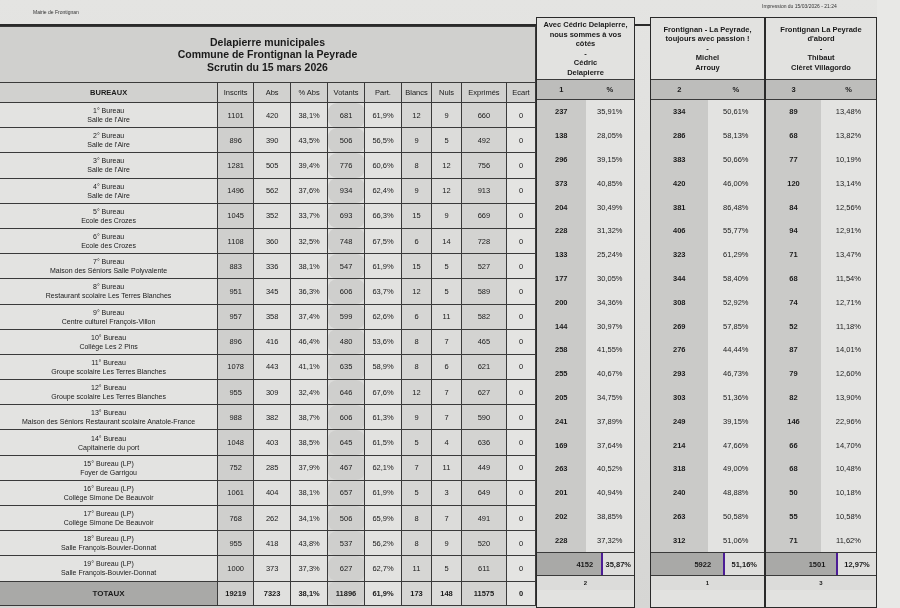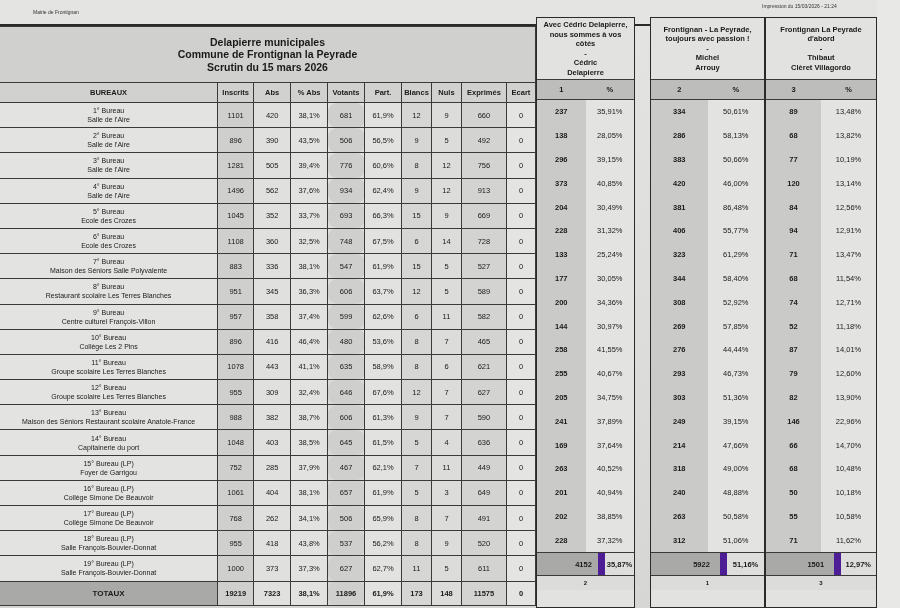--- a/index.html
+++ b/index.html
@@ -20,21 +20,21 @@
 
   table { border-collapse: collapse; position: absolute; }
   td, th { border: 1px solid #3a3a3a; text-align: center; vertical-align: middle; }
 
   
   #left { left: 0; top: 26px; width: 536px; }
   #left .title-cell {
     height: 56px; background: #d0d0ce; font-weight: bold; font-size: 10.5px; line-height: 12.5px;
     border-left: none;
   }
-  #left .hdr th { height: 20px; background: #d1d1cf; font-size: 7.5px; font-weight: bold; }
+  #left .hdr th { height: 20px; background: #d1d1cf; font-size: 7.5px; font-weight: normal; }
   #left .bureau { width: 218px; font-size: 7px; line-height: 9px; background: #e3e3e1; border-left: none; }
   #left td.num { font-size: 7.5px; height: 25.2px; }
   #left td.c-ins { width: 36px; background: #cfcfcd; text-align: center; }
   #left td.c-abs { width: 37px; background: #e0e0de; }
   #left td.c-pabs { width: 37px; background: #e2e2e0; }
   #left td.c-vot { width: 37px; background: #cfcfcd; border-radius: 9px; }
   #left td.c-part { width: 37px; background: #e2e2e0; }
   #left td.c-bl { width: 30px; background: #d6d6d4; }
   #left td.c-nul { width: 30px; background: #dcdcda; }
   #left td.c-exp { width: 45px; background: #d3d3d1; }
@@ -58,21 +58,21 @@
     font-size: 7.5px; font-weight: bold;
   }
   .cand .sub div { flex: 1; display: flex; align-items: center; justify-content: center; }
   .cand .rows { display: flex; height: 452px; }
   .cand .colv { flex: 1; background: #cacac8; display: flex; flex-direction: column; }
   .cand .colp { flex: 1; background: #e3e3e1; display: flex; flex-direction: column; }
   .cand .cell { height: 25.2px; display: flex; align-items: center; justify-content: center; font-size: 7.5px; }
   .cand .colv .cell { font-weight: bold; }
   .cand .tot { display: flex; height: 24px; border-top: 1px solid #3a3a3a; border-bottom: 1px solid #3a3a3a; }
   .cand .tot div { flex: 1; display: flex; align-items: center; justify-content: center; font-weight: bold; font-size: 7.5px; }
-  .cand .tot .tv { background: #a9a9a7; border-right: 7px solid #4c1d95; padding-left: 32px; }
+  .cand .tot .tv { background: #a9a9a7; border-right: 2px solid #4c1d95; padding-left: 32px; }
   .cand .tot .tp { background: #dededc; }
   .cand .rank { height: 14px; display: flex; align-items: center; justify-content: center; font-size: 6px; font-weight: bold; background: #dcdcda; }
 
   #cand1 { left: 536px; width: 99px; }
   #cand2 { left: 650px; width: 115px; }
   #cand3 { left: 765px; width: 112px; }
   .edge { position: absolute; left: 877px; top: 0; width: 23px; height: 608px; background: #e8e8e6; }
 </style>
 </head>
 <body>

